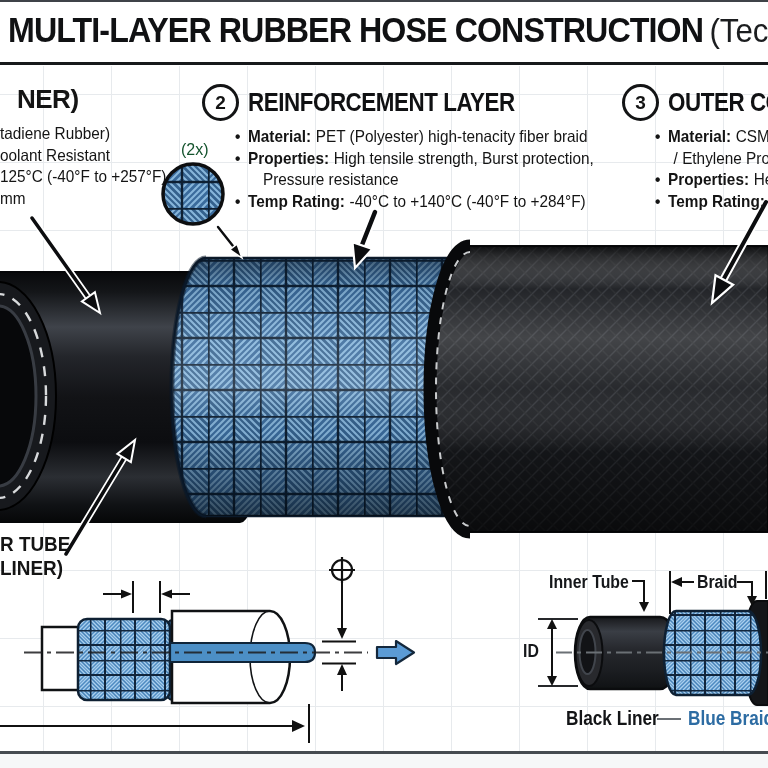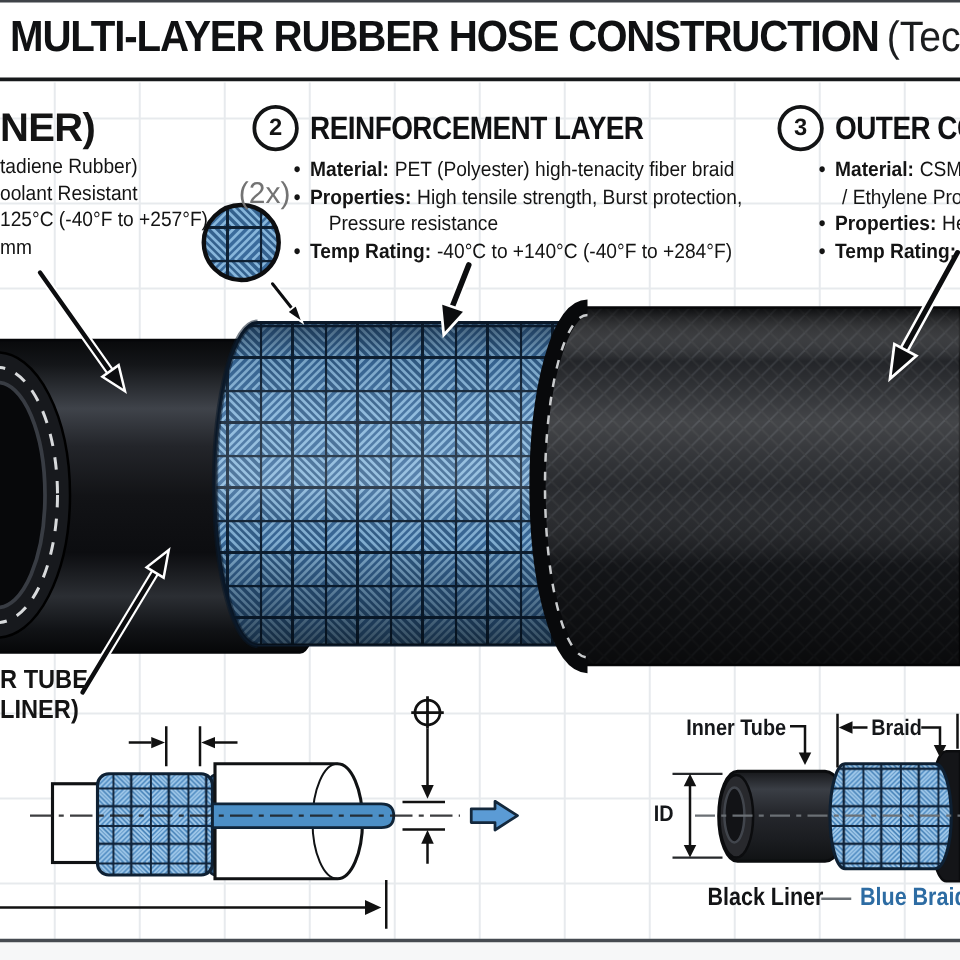--- a/index.html
+++ b/index.html
@@ -20,24 +20,24 @@
   .numcircle{width:31px;height:31px;border:3px solid #131415;border-radius:50%;
     display:flex;align-items:center;justify-content:center;font-size:19px;font-weight:700;flex:0 0 auto;background:#fff;}
   .sec-title{display:inline-block;font-size:26px;font-weight:800;letter-spacing:-.5px;
     transform:scaleX(.86);transform-origin:left center;white-space:nowrap;color:#101113;}
   .bullets{margin:5px 0 0 33px;transform:scaleX(.93);transform-origin:left top;}
   .b{display:flex;font-size:16.5px;line-height:21.5px;white-space:nowrap;}
   .b .dot{width:14px;font-weight:700;}
   .b .bl{font-weight:700;margin-right:5px;}
   .b.cont{padding-left:30px;}
   .sec3 .b.cont{padding-left:20px;}
-  .s1h{position:absolute;left:0;top:84px;z-index:3;font-size:32px;font-weight:800;letter-spacing:-.5px;}
+  .s1h{position:absolute;left:17px;top:84px;z-index:3;font-size:26px;font-weight:800;letter-spacing:-.5px;}
   .s1line{position:absolute;left:0;z-index:3;font-size:16.5px;white-space:nowrap;
     transform:scaleX(.93);transform-origin:left top;}
-  .twox{position:absolute;left:191px;top:141px;z-index:3;font-size:24px;color:#737373;}
+  .twox{position:absolute;left:181px;top:141px;z-index:3;font-size:16px;color:#14532d;}
   .hose-label{position:absolute;left:0;top:532px;z-index:3;font-size:21px;font-weight:700;line-height:24px;
     transform:scaleX(.9);transform-origin:left top;white-space:nowrap;}
   .dlabel{position:absolute;z-index:3;font-size:18px;font-weight:600;white-space:nowrap;
     transform:scaleX(.88);transform-origin:left top;color:#15171a;}
   .lbl-inner-tube{left:549px;top:572px;}
   .lbl-braid{left:697px;top:572px;}
   .lbl-id{left:523px;top:641px;}
   .bottom-label{position:absolute;top:707px;z-index:3;font-size:20px;font-weight:600;white-space:nowrap;
     transform:scaleX(.86);transform-origin:left top;}
   .lbl-black-liner{left:566px;color:#131416;}

